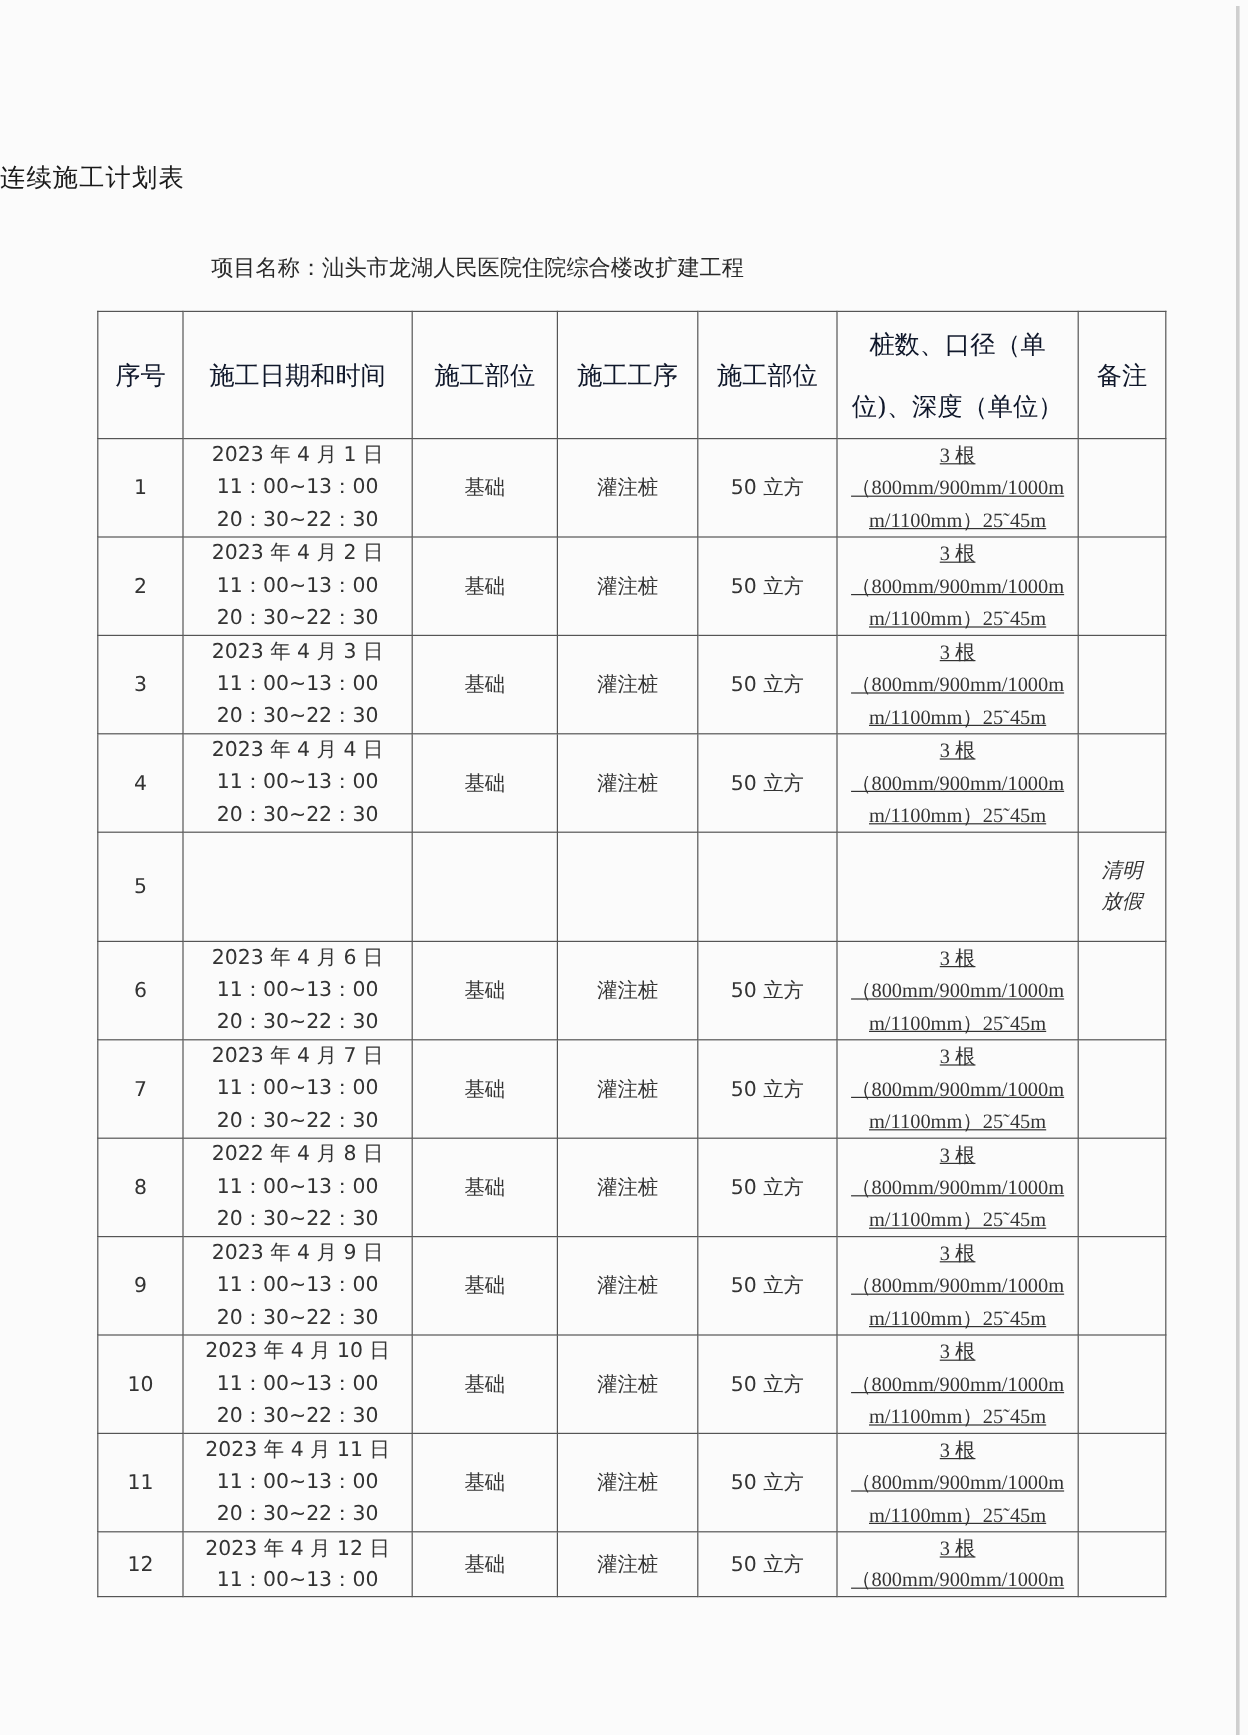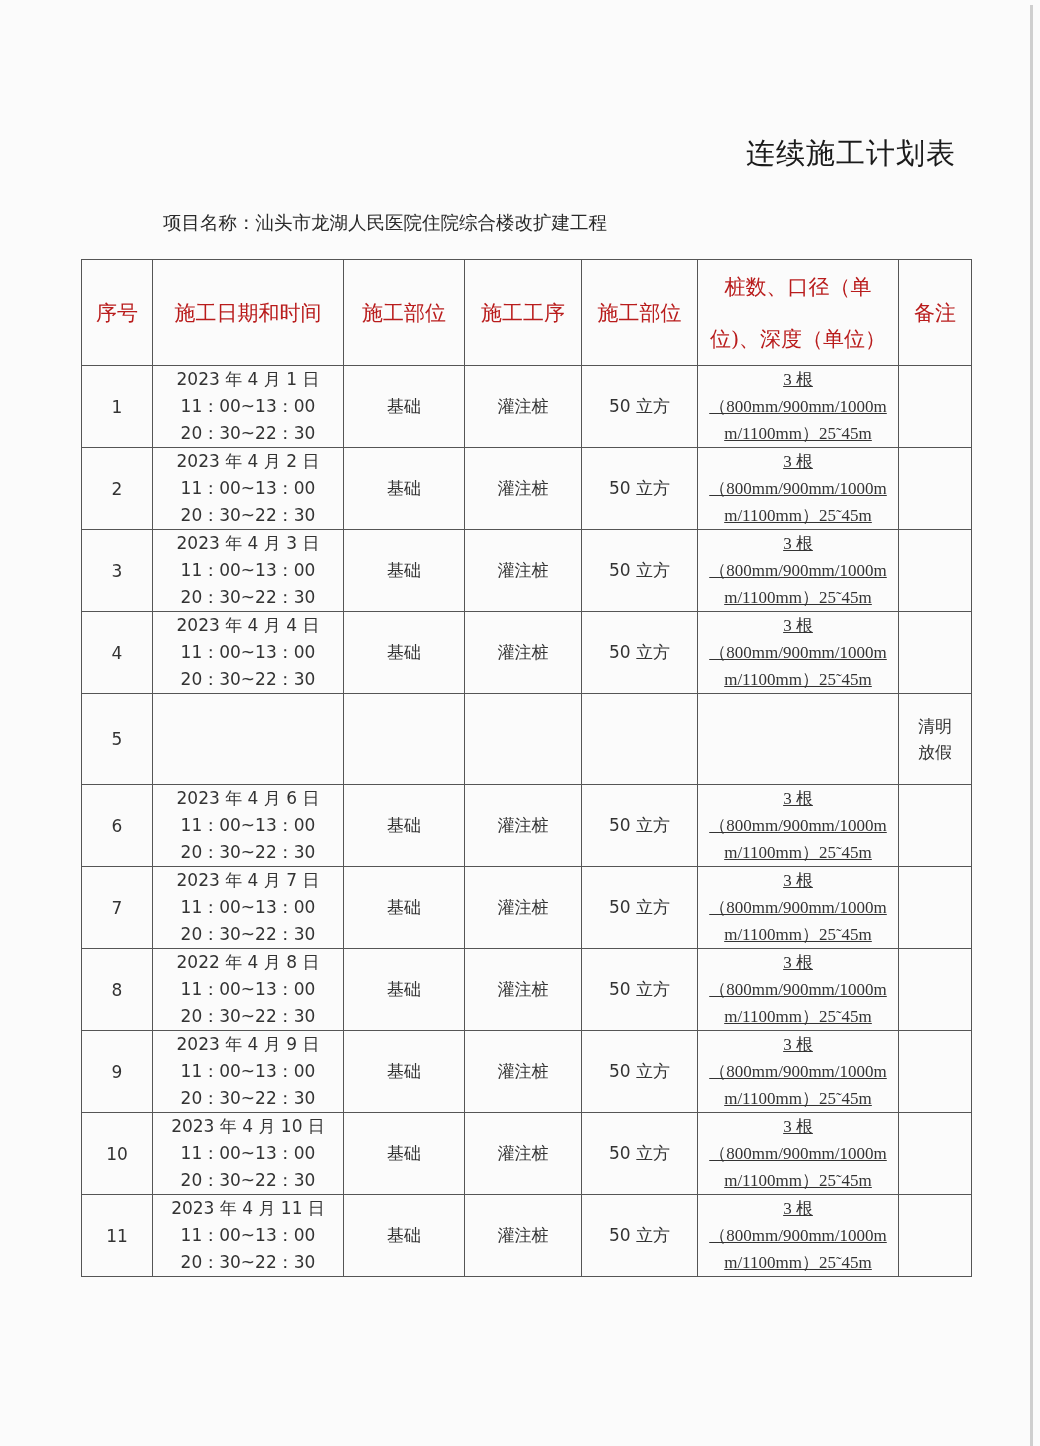--- a/index.html
+++ b/index.html
@@ -8,45 +8,45 @@
       background: #fbfbfb;
       font-family: "DejaVu Serif", "Liberation Serif", serif;
       color: #222;
     }
     .edge {
       position: absolute; left: 1030px; top: 5px; width: 3px; height: 1441px;
       background: #cfcfcf;
     }
     .title {
       position: absolute; left: 0; width: 956px; top: 134px;
-      text-align: right; font-size: 29px; letter-spacing: 1px; color: #1a1a1a;
+      text-align: left; font-size: 21px; letter-spacing: 1px; color: #1a1a1a;
     }
     .project {
-      position: absolute; left: 163px; top: 210px; font-size: 18.5px; color: #2a2a2a;
+      position: absolute; left: 176px; top: 210px; font-size: 18.5px; color: #2a2a2a;
     }
     table.plan {
       position: absolute; left: 81px; top: 259px;
       border-collapse: collapse; table-layout: fixed;
       width: 890px;
     }
     table.plan td, table.plan th {
       border: 1.3px solid #555; padding: 0; text-align: center; vertical-align: middle;
       font-weight: normal;
     }
-    th { font-size: 21px; color: #b91c1c; height: 105px; line-height: 50px; }
+    th { font-size: 21px; color: #0f172a; height: 105px; line-height: 50px; }
     th .hdr-line { display: block; line-height: 52px; }
     tr.data td { height: 80px; font-size: 17px; color: #333; }
     tr.holiday td { height: 90px; }
     .seq { font-family: "DejaVu Sans", "Liberation Sans", sans-serif; font-size: 16px; }
     .dt { font-family: "DejaVu Sans", "Liberation Sans", sans-serif; font-size: 16.5px; line-height: 27px; margin-top: 48px; }
     .dt span { display: block; }
     .qty { font-family: "DejaVu Sans", "Liberation Sans", sans-serif; font-size: 16.5px; }
     .piles { font-family: "Liberation Serif", "DejaVu Serif", serif; font-size: 15px; line-height: 27px; }
     .piles span { display: block; text-decoration: underline; }
-    .remark { font-size: 19px; line-height: 26px; }
+    .remark { font-size: 19px; line-height: 26px; font-style: italic; }
     .remark span { display: block; }
     tr.last td { height: 53px; }
     tr.last .dt, tr.last .piles { line-height: 26px; }
   </style>
 </head>
 <body>
 
 <div class="edge"></div>
 
 <div class="title">连续施工计划表</div>
@@ -302,14 +302,34 @@
       <span>3 根</span>
       <span>（800mm/900mm/1000m</span>
       <span>m/1100mm）25˜45m</span>
     </td>
     <td class="remark">
       
       
     </td>
   </tr>
 
+  <tr class="data last">
+    <td class="seq">12</td>
+    <td class="dt">
+      <span>2023 年 4 月 12 日</span>
+      <span>11：00~13：00</span>
+
+    </td>
+    <td>基础</td>
+    <td>灌注桩</td>
+    <td class="qty">50 立方</td>
+    <td class="piles">
+      <span>3 根</span>
+      <span>（800mm/900mm/1000m</span>
+
+    </td>
+    <td class="remark">
+      
+      
+    </td>
+  </tr>
 </tbody>
 </table>
 
 </body></html>

